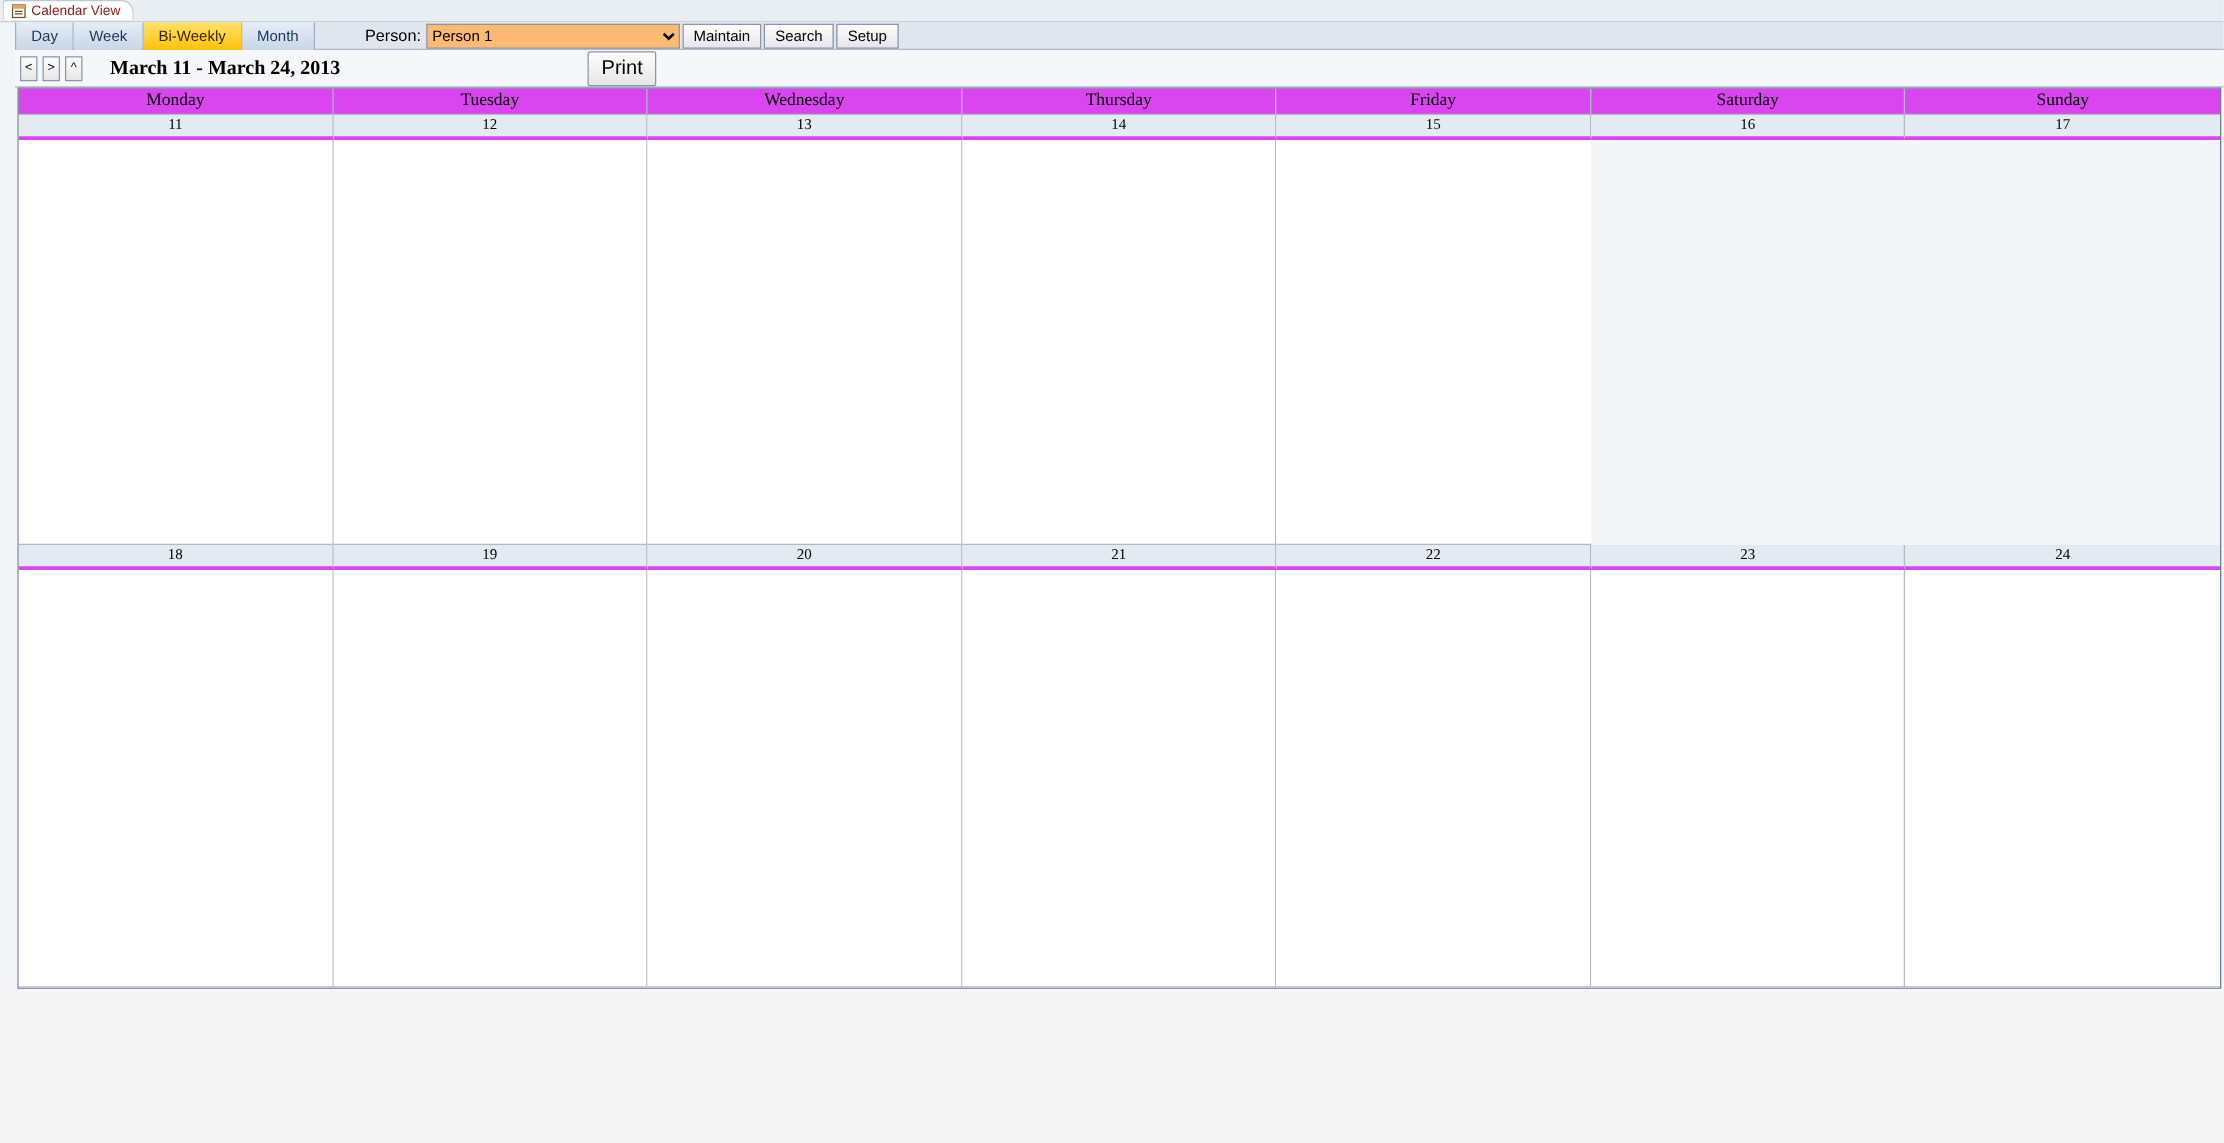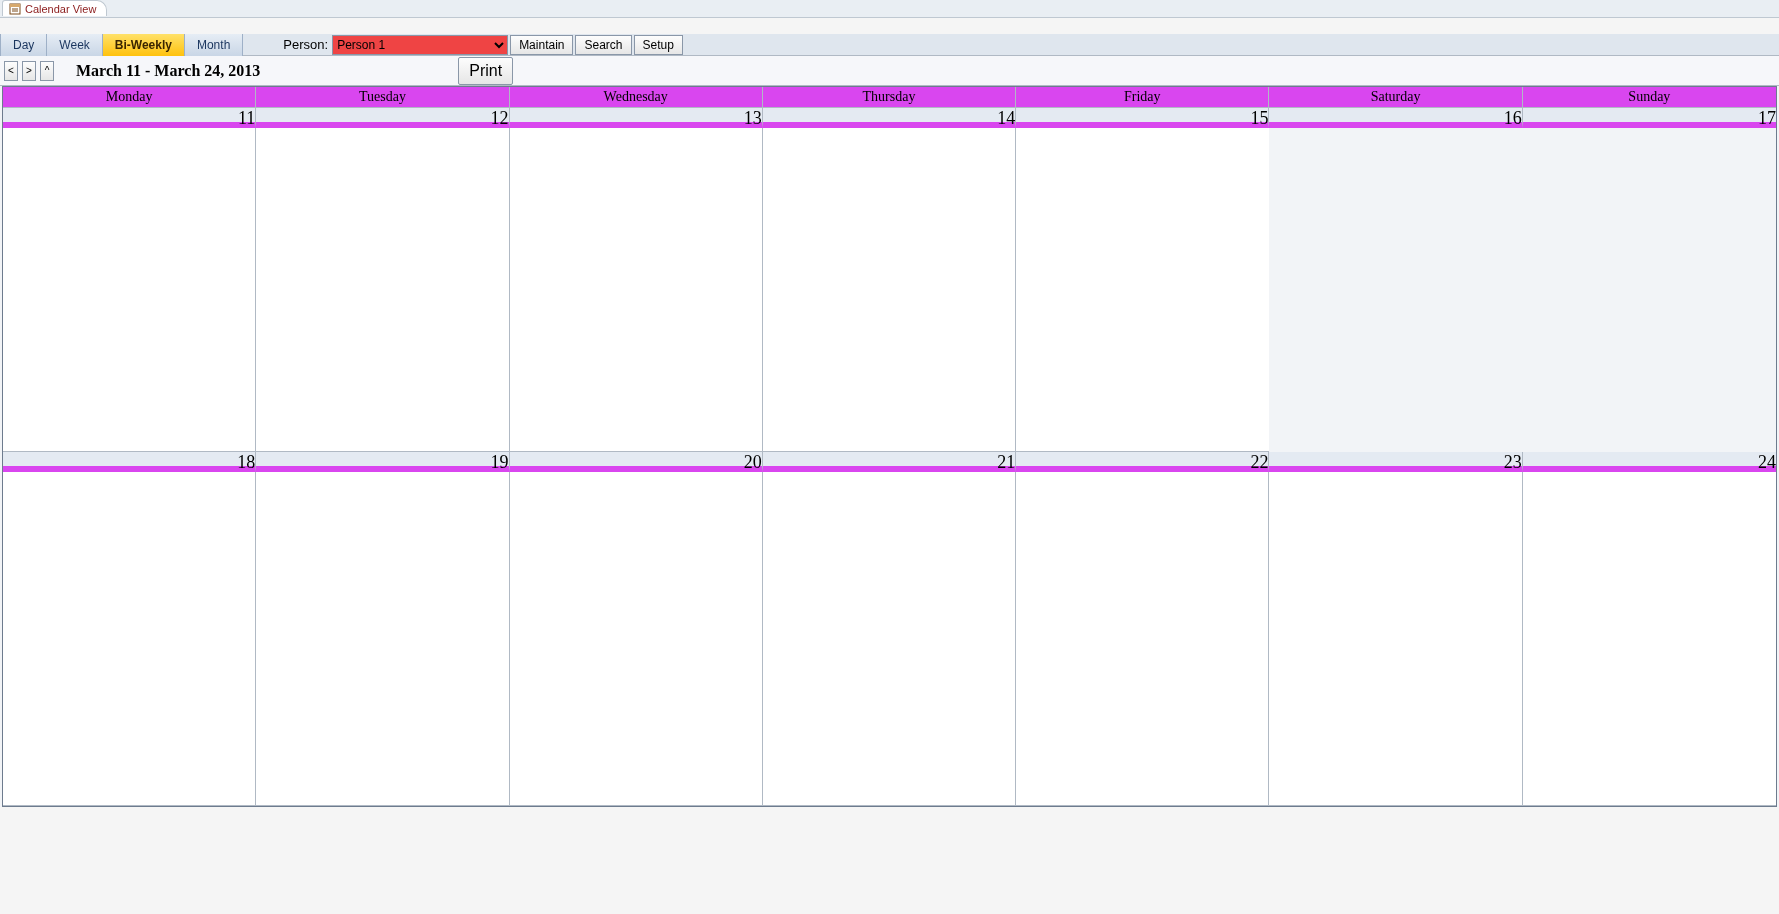--- a/index.html
+++ b/index.html
@@ -27,22 +27,21 @@
     border: 1px solid #bfc8d1;
     border-bottom: none;
     border-radius: 3px 10px 0 0;
     font-size: 11px;
     color: #8b1b1b;
     height: 16px;
   }
   .tab-icon svg { display:block; }
   .outer {
     background: #f2f4f7;
-    padding: 0 0 0 0;
-    margin-top: 16px;
+    padding: 0 0 0 12px;
   }
   .toolbar-row {
     display:flex;
     align-items:center;
     background: #dfe6ee;
     border-bottom:1px solid #b0b9c4;
     height:22px;
   }
   .view-btn {
     display:flex; align-items:center; justify-content:center;
@@ -51,34 +50,34 @@
     font-size:12px;
     color:#1a355e;
     background: linear-gradient(#e6edf5,#c9d6e6);
     border-right:1px solid #9eb0c7;
     cursor:pointer;
     user-select:none;
   }
   .view-btn.active {
     background: linear-gradient(#ffe169,#ffc20e);
     color:#3a2500;
-    font-weight:bold;
+    font-weight:normal;
   }
   .view-btn:first-child { border-left:1px solid #9eb0c7; }
   .spacer-wide { width:30px; }
   .person-label {
     padding:0 4px 0 10px;
     font-size:13px;
   }
   .person-select {
     font-family:inherit;
     font-size:12px;
     height:20px;
-    width:176px;
-    background:#ef4444;
+    width:203px;
+    background:#fdba74;
     border:1px solid #8a97a8;
   }
   .btn {
     font-family:inherit; font-size:12px;
     height:20px; padding:1px 8px;
     background: linear-gradient(#fdfdfd,#e6e6e6);
     border:1px solid #8a97a8;
     margin-left:2px;
     cursor:pointer;
   }
@@ -129,27 +128,27 @@
     text-align:center;
     font-family:"Times New Roman", serif;
     font-size:14px;
     padding:2px 0;
     border-right:1px solid #b0b9c4;
     border-bottom:1px solid #b0b9c4;
   }
   .header-cell:last-child { border-right:none; }
   .date-cell {
     background:#e4eaf2;
-    text-align:right;
+    text-align:center;
     font-family:"Times New Roman", serif;
-    font-size:18px;
+    font-size:12px;
     padding:0;
     height:20px;
     border-right:1px solid #b0b9c4;
-    border-bottom:6px solid #d946ef;
+    border-bottom:3px solid #d946ef;
   }
   .date-cell:last-child{border-right:none;}
   .calendar-row {
     display:grid;
     grid-template-columns: repeat(7, 1fr);
   }
   .day-cell {
     background:#fff;
     border-right:1px solid #b0b9c4;
     border-bottom:1px solid #b0b9c4;

